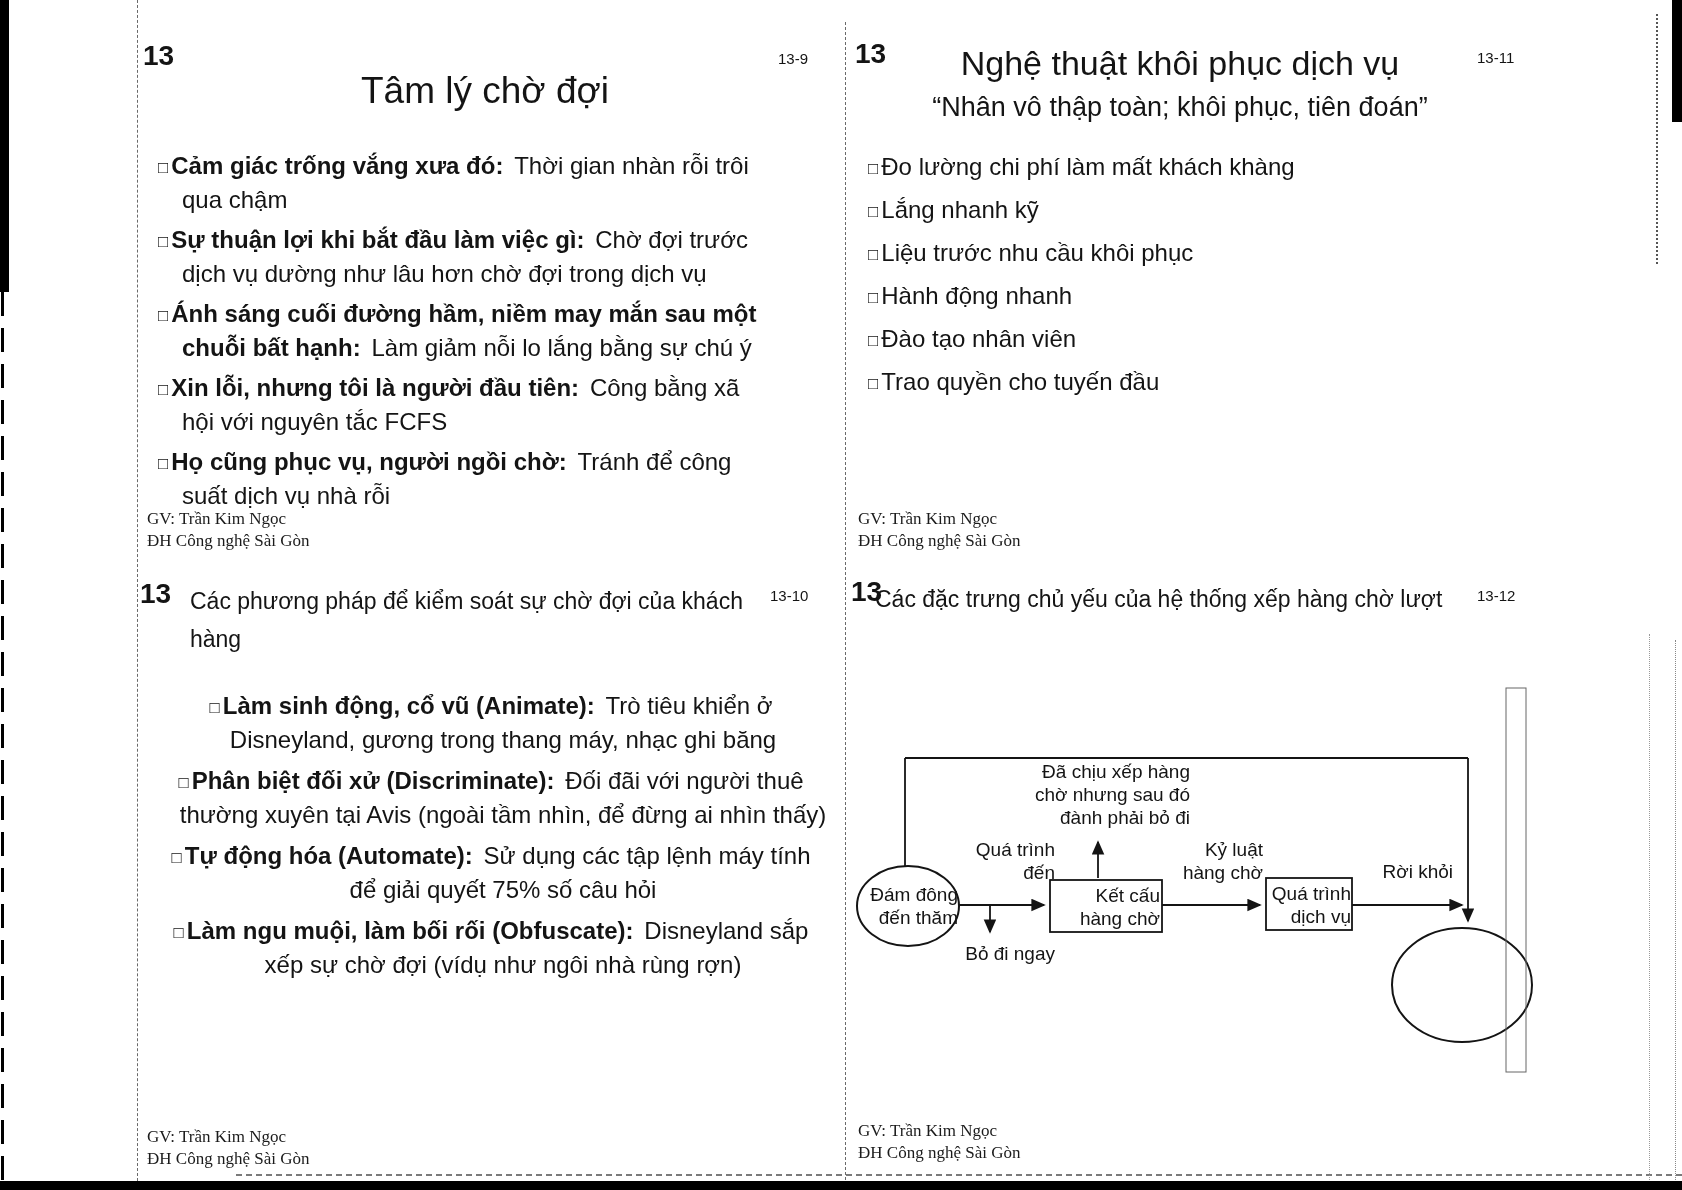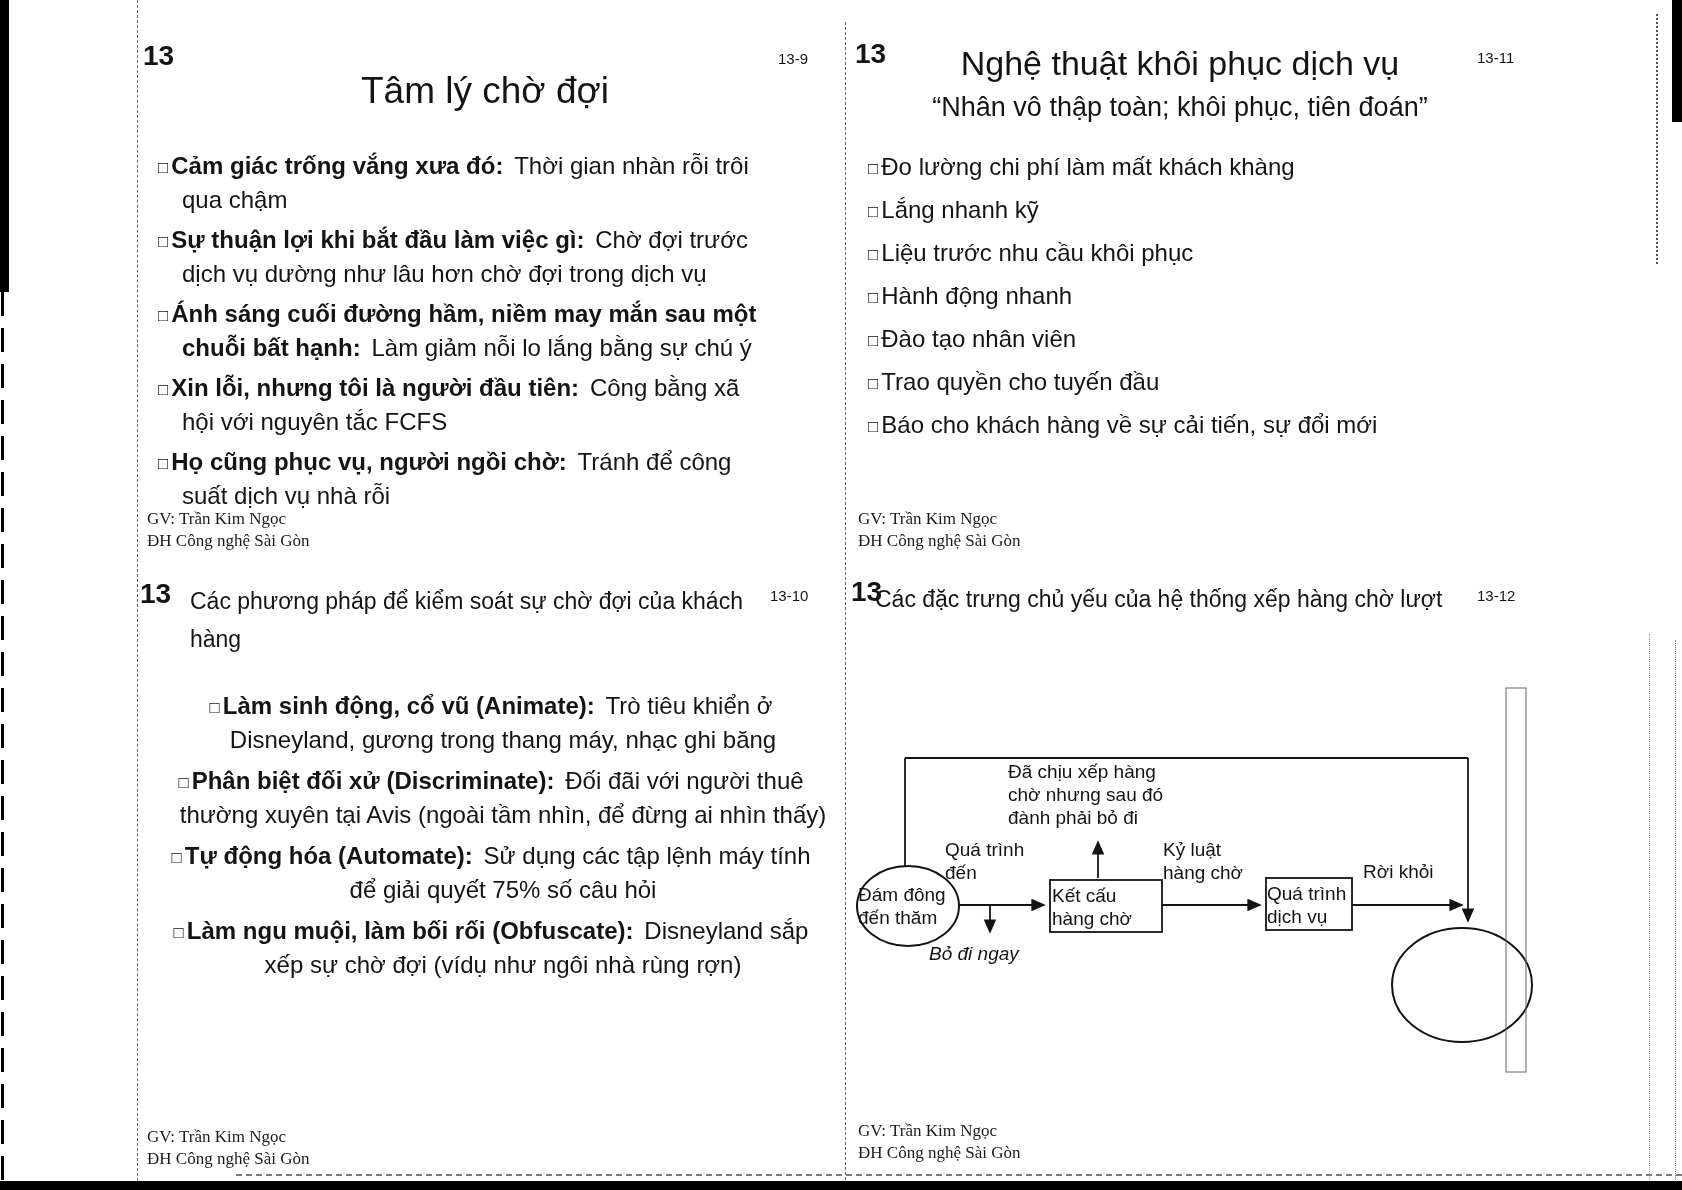--- a/index.html
+++ b/index.html
@@ -38,21 +38,21 @@
   .s1-list { left:158px; top:150px; width:608px; font-size:24px; line-height:31px; }
   .s1-list li { margin-bottom:9px; }
   .s2-list { left:868px; top:152px; width:640px; font-size:24px; line-height:30px; }
   .s2-list li { margin-bottom:10px; }
   .s3-list { left:155px; top:690px; width:672px; font-size:24px; line-height:31px; }
   .s3-list li { margin-bottom:10px;text-align:center; }
 
   
   .diagram { left:845px; top:680px; width:700px; height:430px; }
   .diagram svg { position:absolute; left:0; top:0; }
-  .lbl { position:absolute; font-size:19px; line-height:23px; text-align:left; color:#141414; }
+  .lbl { position:absolute; font-size:19px; line-height:23px; text-align:right; color:#141414; }
 </style>
 </head>
 <body>
 
 <div class="page">
 
   <div class="abs edge-left-top"></div>
   <div class="abs edge-left-line"></div>
   <div class="abs edge-right-top"></div>
   <div class="abs edge-bottom"></div>
@@ -85,21 +85,20 @@
     <div class="abs page-num" style="left:1477px; top:25px;">13-11</div>
     <h1 class="abs title" style="left:860px; top:44px; width:640px; margin:0; font-weight:400; font-size:34px;">Nghệ thuật khôi phục dịch vụ</h1>
     <div class="abs subtitle" style="left:860px; top:92px; width:640px;">“Nhân vô thập toàn; khôi phục, tiên đoán”</div>
     <ul class="abs blist s2-list">
       <li>Đo lường chi phí làm mất khách khàng</li>
       <li>Lắng nhanh kỹ</li>
       <li>Liệu trước nhu cầu khôi phục</li>
       <li>Hành động nhanh</li>
       <li>Đào tạo nhân viên</li>
       <li>Trao quyền cho tuyến đầu</li>
-      <li>Báo cho khách hàng về sự cải tiến, sự đổi mới</li>
     </ul>
     <div class="abs footer" style="left:858px; top:508px;">
       <div>GV: Trần Kim Ngọc</div>
       <div>ĐH Công nghệ Sài Gòn</div>
     </div>
   </section>
 
   <section>
     <div class="abs page-num" style="left:770px; top:563px;">13-10</div>
     <div class="abs slide-num" style="left:140px; top:578px;">13</div>
@@ -139,21 +138,21 @@
           <path d="M507,225 H617" marker-end="url(#ar)"></path>
           <ellipse cx="63" cy="226" rx="51" ry="40" stroke-width="2"></ellipse>
           <rect x="205" y="200" width="112" height="52"></rect>
           <rect x="421" y="198" width="86" height="52"></rect>
           <ellipse cx="617" cy="305" rx="70" ry="57" stroke-width="2"></ellipse>
           <rect x="661" y="8" width="20" height="384" stroke="#666" stroke-width="1"></rect>
         </g>
       </svg>
       <div class="lbl" style="left:13px;  top:203px; width:100px;">Đám đông đến thăm</div>
       <div class="lbl" style="left:100px; top:158px; width:110px;">Quá trình đến</div>
-      <div class="lbl" style="left:84px;  top:262px; width:120px;font-style:italic;">Bỏ đi ngay</div>
+      <div class="lbl" style="left:90px;  top:262px; width:120px;">Bỏ đi ngay</div>
       <div class="lbl" style="left:163px; top:80px;  width:182px;">Đã chịu xếp hàng chờ nhưng sau đó đành phải bỏ đi</div>
       <div class="lbl" style="left:207px; top:204px; width:108px;">Kết cấu hàng chờ</div>
       <div class="lbl" style="left:318px; top:158px; width:100px;">Kỷ luật hàng chờ</div>
       <div class="lbl" style="left:422px; top:202px; width:84px;">Quá trình dịch vụ</div>
       <div class="lbl" style="left:518px; top:180px; width:90px;">Rời khỏi</div>
     </div>
 
     <div class="abs footer" style="left:858px; top:1120px;">
       <div>GV: Trần Kim Ngọc</div>
       <div>ĐH Công nghệ Sài Gòn</div>

